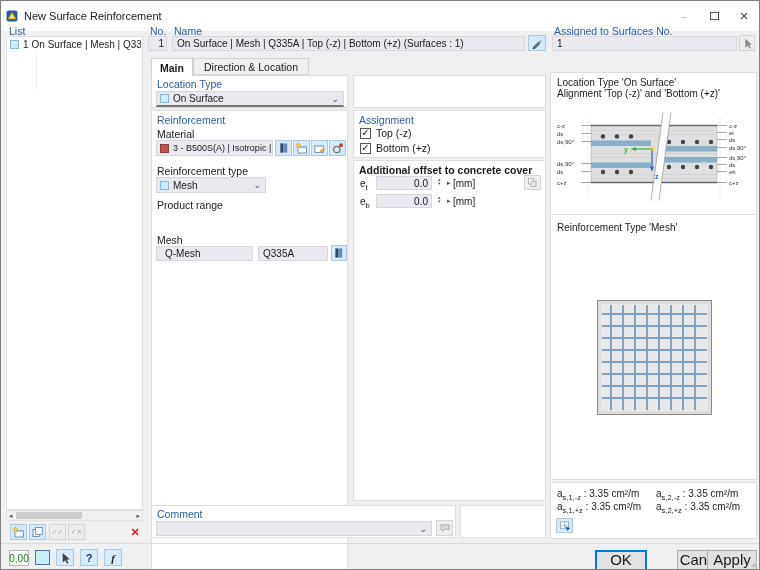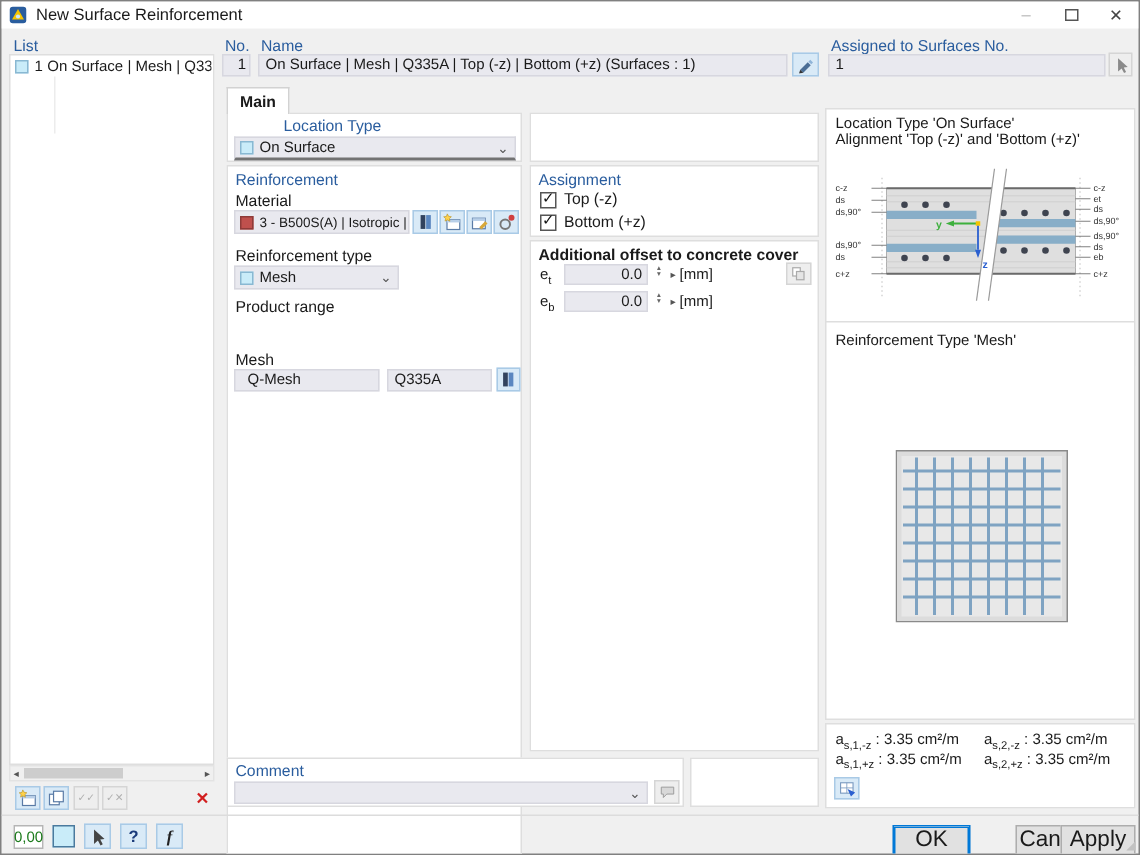--- a/index.html
+++ b/index.html
@@ -3,21 +3,21 @@
 <meta charset="utf-8">
 <style>
   * { margin:0; padding:0; box-sizing:border-box; }
   html,body { width:760px; height:570px; background:#fff; }
   #win {
     position:relative; width:760px; height:570px;
     background:#f0f0f0; border:1px solid #808080; overflow:hidden;
     font-family:"Liberation Sans", sans-serif; color:#1a1a1a;
   }
   
-  .titlebar { position:absolute; left:0; top:0; width:100%; height:18px; background:#fff; display:flex; align-items:center; }
+  .titlebar { position:absolute; left:0; top:0; width:100%; height:30px; background:#fff; display:flex; align-items:center; }
   .appicon { width:12px; height:12px; margin-left:5px; }
   .title { font-size:11px; margin-left:6px; }
   .wctrl { margin-left:auto; display:flex; height:100%; }
   .wbtn { width:30px; display:flex; align-items:center; justify-content:center; font-size:11px; color:#444; }
   .wbtn.dim { color:#b5b5b5; }
   .maxbox { width:9px; height:8px; border:1px solid #555; display:inline-block; }
 
   .blue { color:#2a5d9e; }
   .lbl { position:absolute; font-size:10.5px; white-space:nowrap; }
   .field { position:absolute; background:#e9e9ef; border:1px solid #d7d7df; font-size:10px; display:flex; align-items:center; overflow:hidden; white-space:nowrap; }
@@ -124,23 +124,26 @@
   </div>
   <div class="ibtn gray" style="left:738px;top:34px;width:16px;height:16px;">
     <svg width="11" height="11" viewBox="0 0 13 13">
       <polygon points="4,1 4,11.5 6.8,9 8.7,12.6 10.3,11.8 8.5,8.3 11.6,7.9" fill="#8a8a8a"></polygon>
     </svg>
   </div>
 
   <div class="tab active" style="left:150px;width:42px;">
     <span>Main</span>
   </div>
+  <div class="tab inactive" style="left:192px;width:116px;">
+    <span>Direction &amp; Location</span>
+  </div>
 
   <div class="panel" style="left:150px;top:74px;width:197px;height:33px;">
-    <span class="lbl blue" style="left:5px;top:2px;margin-left:32px;">Location Type</span>
+    <span class="lbl blue" style="left:5px;top:2px;">Location Type</span>
     <div class="field" style="left:4px;top:15px;width:188px;height:16px;border-bottom:2px solid #737373;">
       <span class="swatch" style="background-color: rgb(201, 236, 249);"></span>
       <span>On Surface</span>
       <span class="dd-arrow">⌄</span>
     </div>
   </div>
 
   <div class="panel" style="left:150px;top:109px;width:197px;height:486px;">
     <span class="lbl blue" style="left:5px;top:3px;">Reinforcement</span>
     <span class="lbl" style="left:5px;top:17px;">Material</span>

